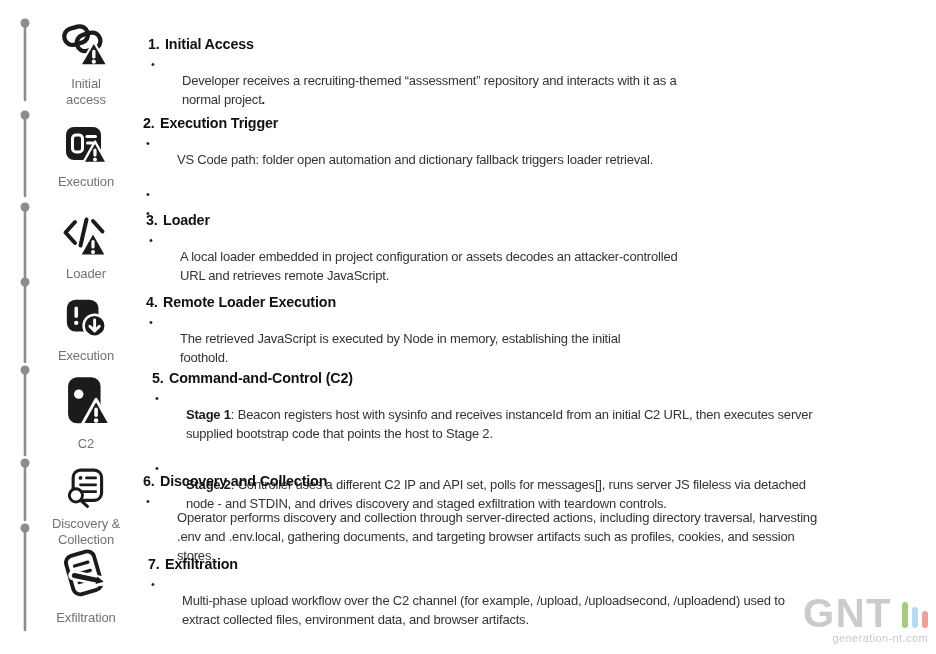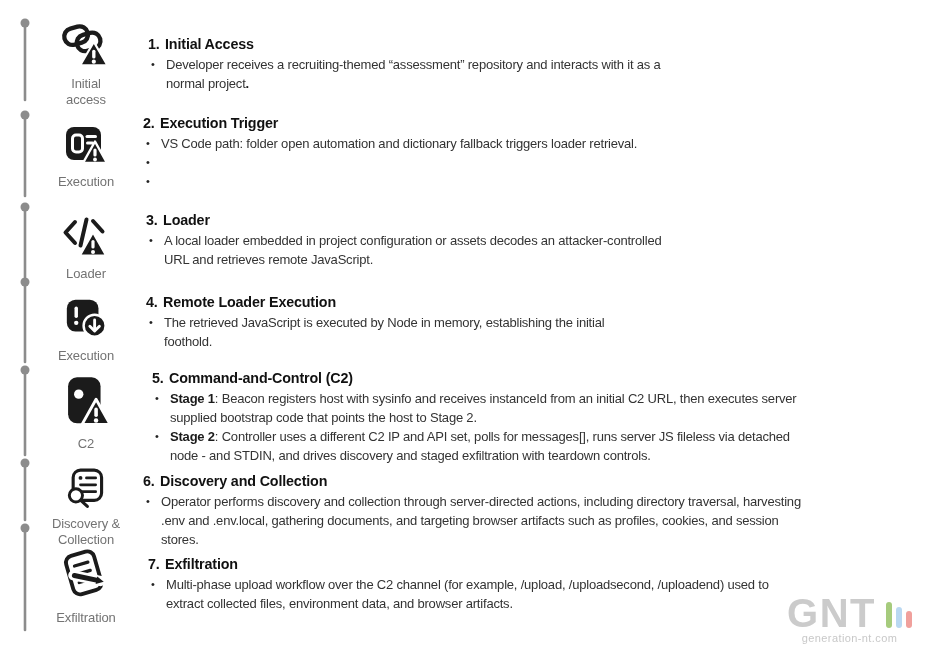--- a/index.html
+++ b/index.html
@@ -50,30 +50,30 @@
   .bullet { display: flex; align-items: flex-start; }
   .bullet-marker {
     flex: 0 0 auto;
     width: 15px;
     font-size: 11px;
     line-height: 19px;
     color: #222222;
     padding-left: 3px;
   }
   .bullet-text {
-    margin: 0;
+    margin: 16px;
     font-size: 13px;
     line-height: 19px;
     color: #333333;
     letter-spacing: -0.2px;
     white-space: pre-line;
   }
   .bullet-text .b { font-weight: 700; color: #1a1a1a; }
   
-  .watermark { position: absolute; right: 24px; bottom: 8px; text-align: center; }
+  .watermark { position: absolute; right: 8px; bottom: 8px; text-align: right; }
   .gnt-row { display: flex; align-items: flex-end; justify-content: flex-end; }
   .gnt-text {
     font-size: 40px;
     font-weight: 700;
     line-height: 30px;
     letter-spacing: 1.5px;
     color: #cbcbcb;
   }
   .gnt-bars { display: flex; align-items: flex-end; margin-left: 6px; }
   .gnt-bar { width: 6.5px; border-radius: 3px; margin-left: 3.5px; }

